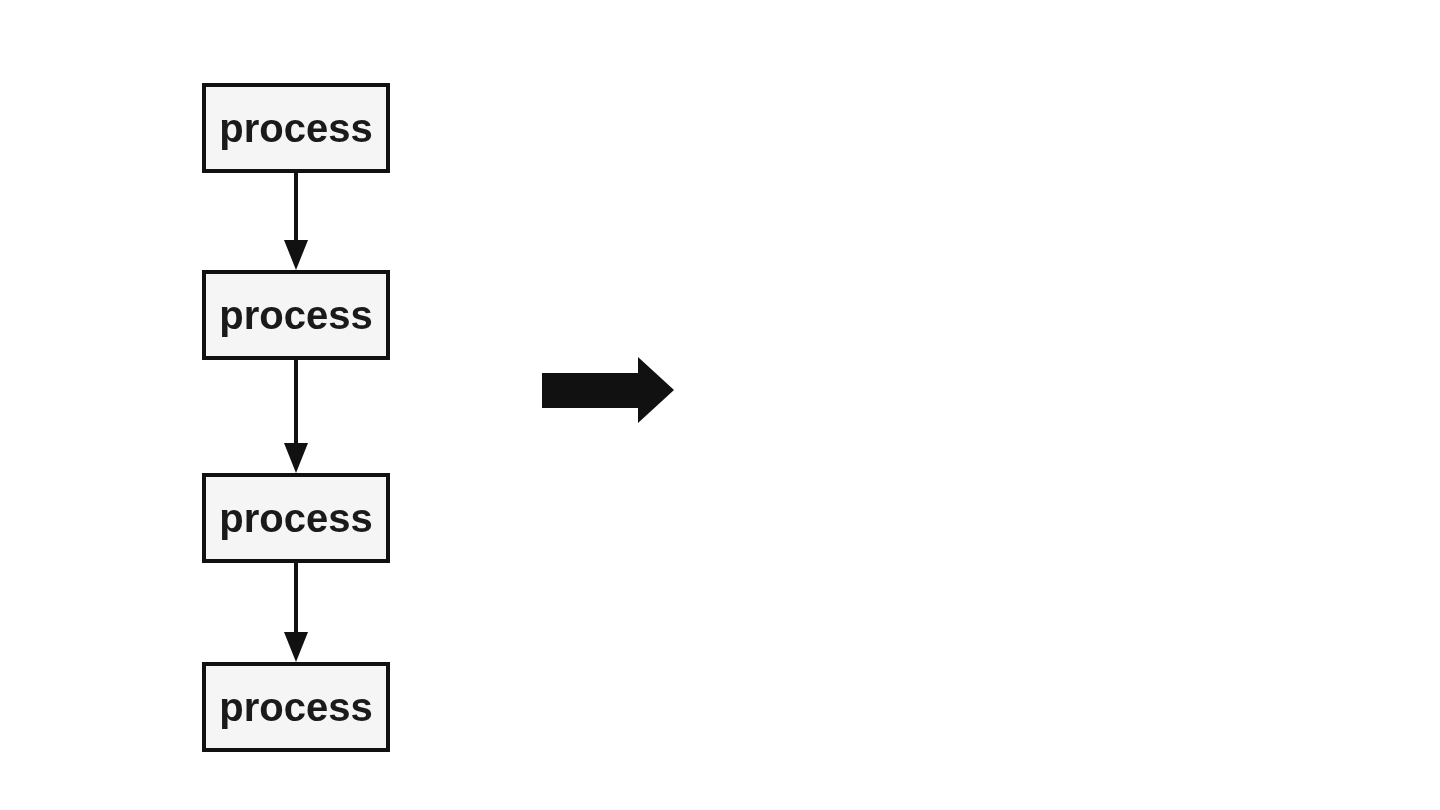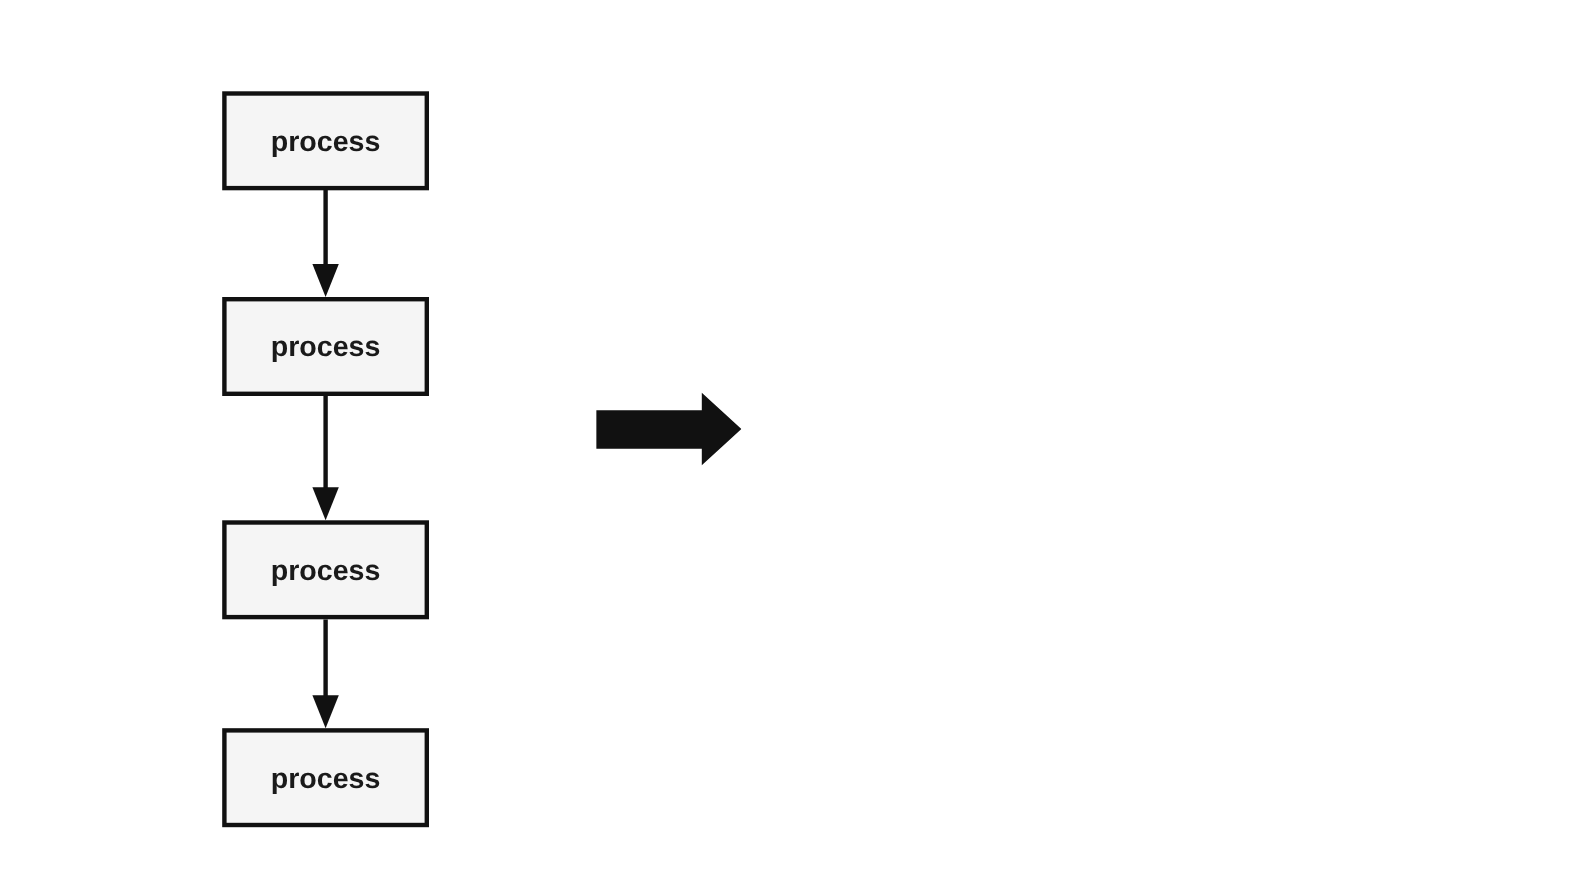--- a/index.html
+++ b/index.html
@@ -16,21 +16,21 @@
   .node{
     position:absolute;
     left:202px;
     width:188px;
     height:90px;
     background:var(--node-fill);
     border:4px solid var(--node-border);
     display:flex;
     align-items:center;
     justify-content:center;
-    font-size:26px;
+    font-size:40px;
     font-weight:bold;
     color:var(--text-color);
     letter-spacing:0px;
   }
   .node-1{top:83px;}
   .node-2{top:270px;}
   .node-3{top:473px;}
   .node-4{top:662px;}
   .connector{position:absolute;left:276px;width:40px;}
   .connector-1{top:172px;height:98px;}

